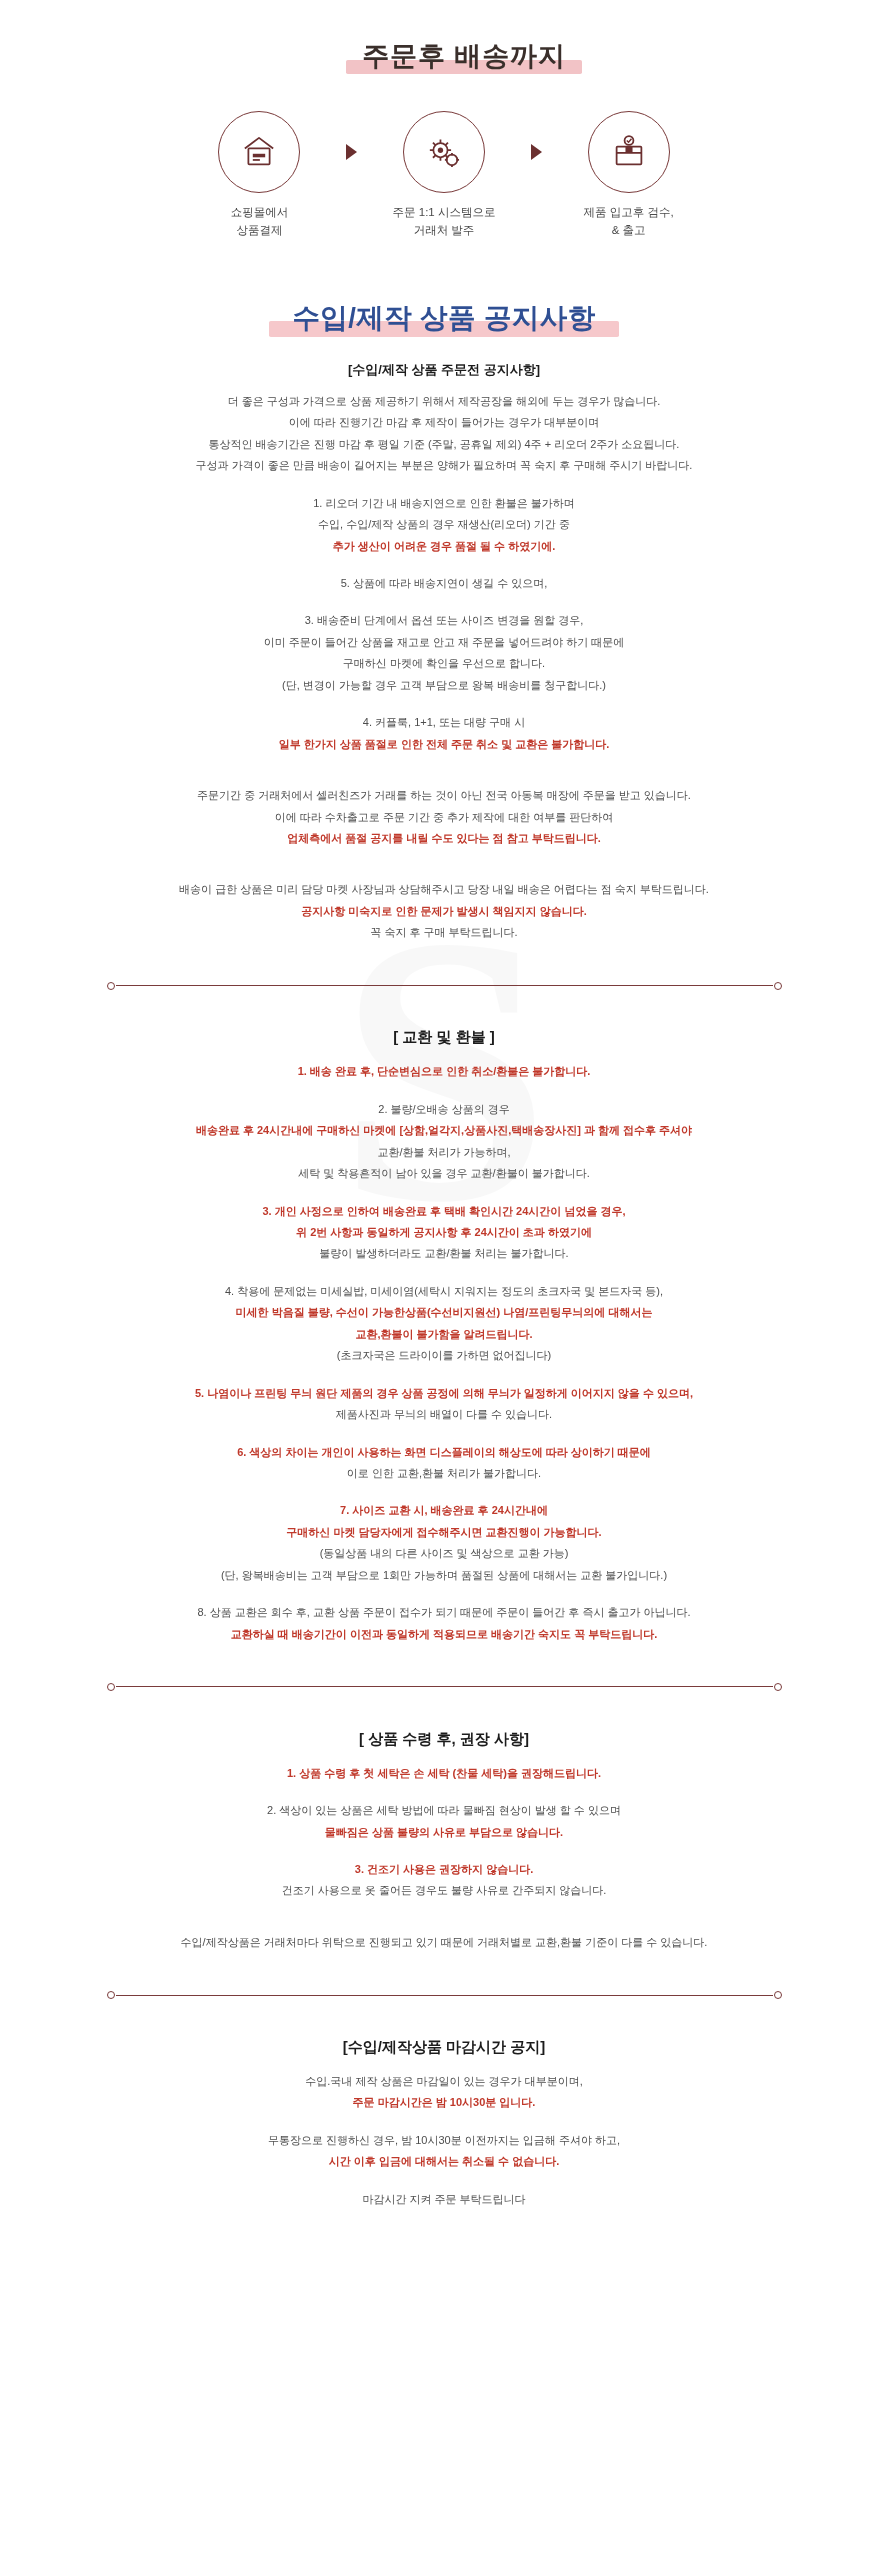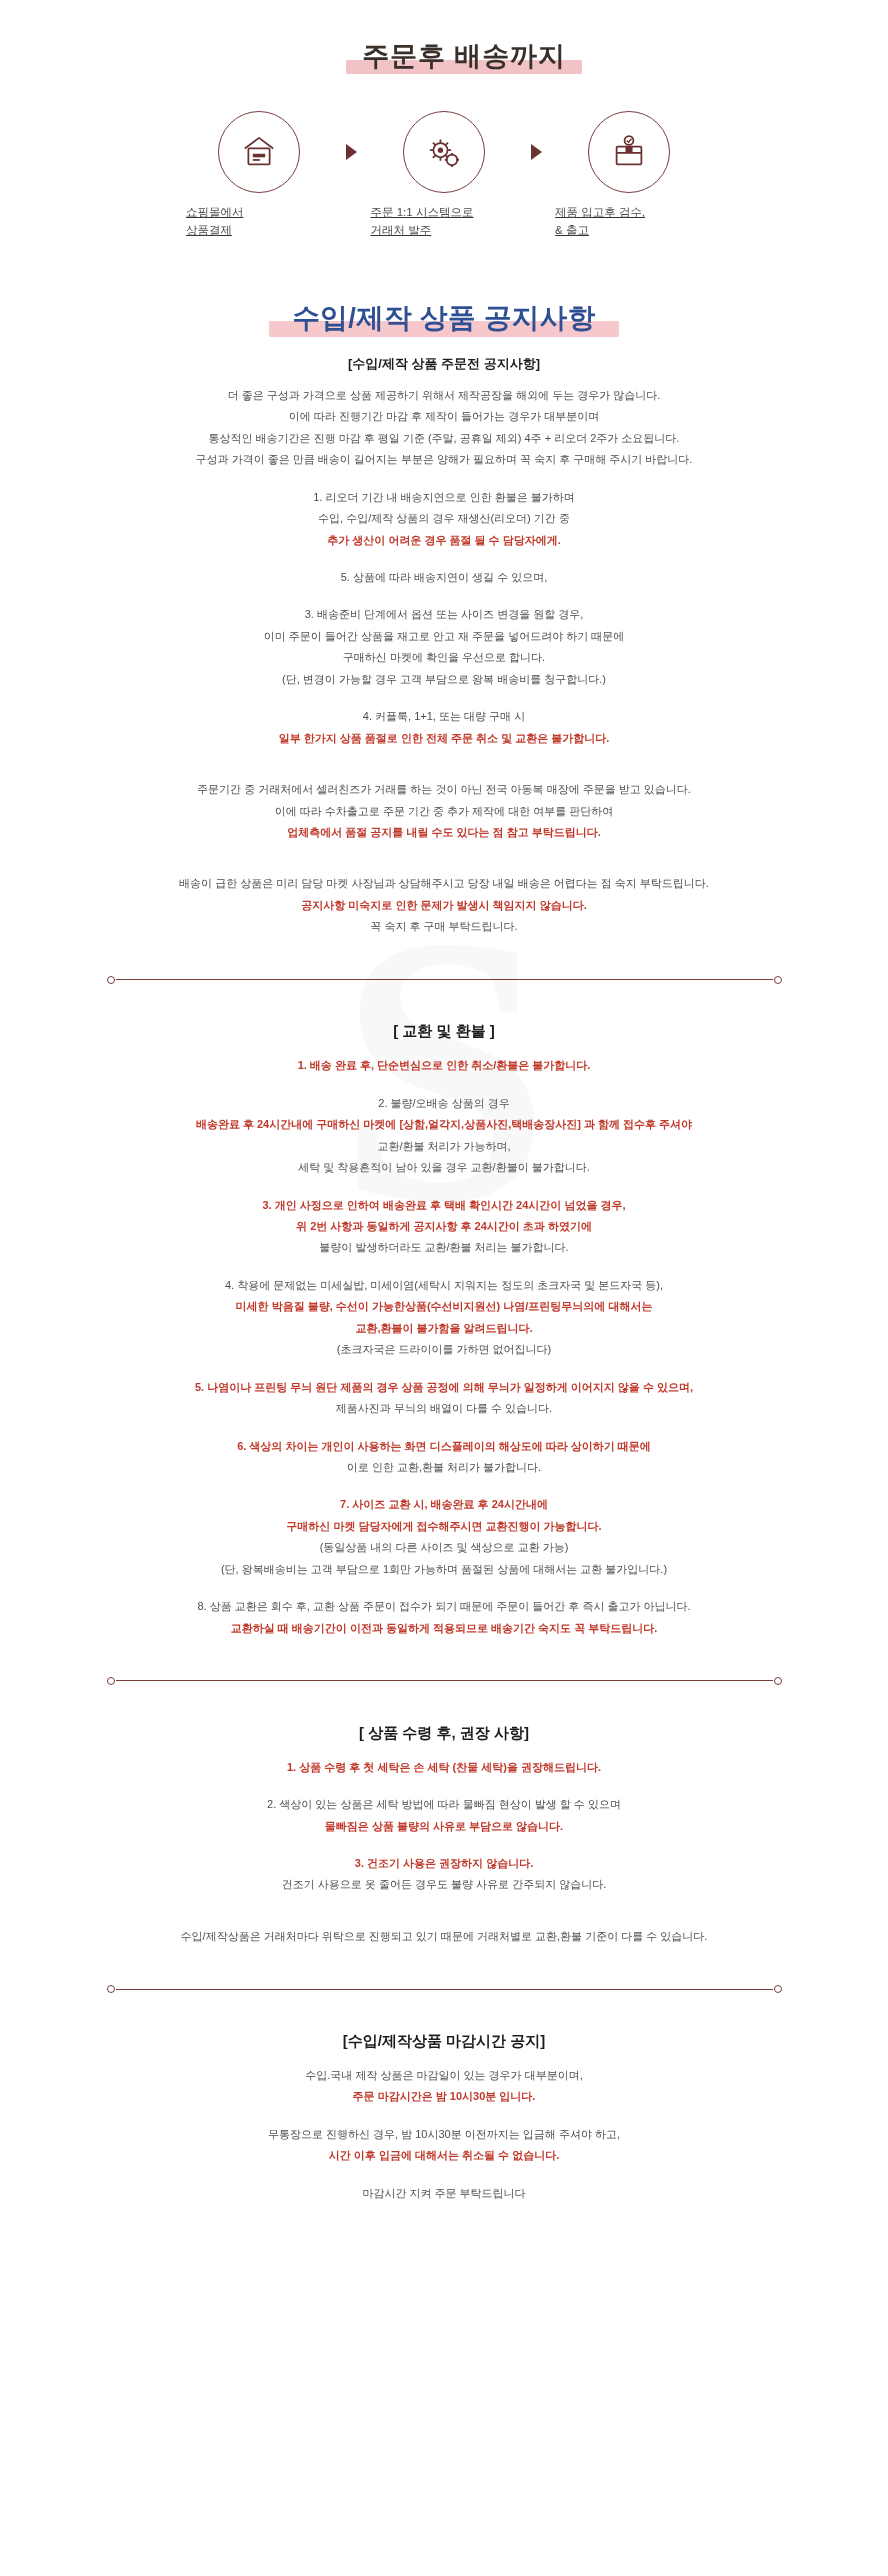--- a/index.html
+++ b/index.html
@@ -54,21 +54,21 @@
   
   .steps {
     margin-top: 36px;
     display: flex;
     justify-content: center;
     align-items: flex-start;
     gap: 5.3px;
   }
   .step {
     width: 147px;
-    text-decoration: underline;
+    text-align: center;
   }
   .step-circle {
     width: 82px;
     height: 82px;
     border: 1.8px solid #7a3b3b;
     border-radius: 50%;
     margin: 0 auto 10.7px auto;
     display: flex;
     align-items: center;
     justify-content: center;
@@ -135,21 +135,21 @@
   }
 
   
   .content {
     position: relative;
     z-index: 2;
     margin: 0 auto;
     width: 675px;
     text-align: center;
   }
-  .blk { margin-top: 15px; }
+  .blk { margin-top: 21px; }
   .blk-head {
     font-size: 13px;
     font-weight: bold;
     color: #1c1c1c;
     margin-bottom: 12.4px;
   }
   .ln {
     font-size: 11px;
     line-height: 1.95;
     color: #4d4d4d;
@@ -268,21 +268,21 @@
   <div class="content" id="content-root">
       <div class="blk">
         <div class="blk-head">[수입/제작 상품 주문전 공지사항]</div>
         <div class="ln">더 좋은 구성과 가격으로 상품 제공하기 위해서 제작공장을 해외에 두는 경우가 많습니다.</div>
         <div class="ln">이에 따라 진행기간 마감 후 제작이 들어가는 경우가 대부분이며</div>
         <div class="ln">통상적인 배송기간은 진행 마감 후 평일 기준 (주말, 공휴일 제외) 4주 + 리오더 2주가 소요됩니다.</div>
         <div class="ln">구성과 가격이 좋은 만큼 배송이 길어지는 부분은 양해가 필요하며 꼭 숙지 후 구매해 주시기 바랍니다.</div>
         <div class="gap"></div>
         <div class="ln">1. 리오더 기간 내 배송지연으로 인한 환불은 불가하며</div>
         <div class="ln">수입, 수입/제작 상품의 경우 재생산(리오더) 기간 중</div>
-        <div class="ln redb">추가 생산이 어려운 경우 품절 될 수 담당자에게.</div>
+        <div class="ln redb">추가 생산이 어려운 경우 품절 될 수 하였기에.</div>
         <div class="gap"></div>
         <div class="ln">5. 상품에 따라 배송지연이 생길 수 있으며,</div>
         <div class="gap"></div>
         <div class="ln">3. 배송준비 단계에서 옵션 또는 사이즈 변경을 원할 경우,</div>
         <div class="ln">이미 주문이 들어간 상품을 재고로 안고 재 주문을 넣어드려야 하기 때문에</div>
         <div class="ln">구매하신 마켓에 확인을 우선으로 합니다.</div>
         <div class="ln">(단, 변경이 가능할 경우 고객 부담으로 왕복 배송비를 청구합니다.)</div>
         <div class="gap"></div>
         <div class="ln">4. 커플룩, 1+1, 또는 대량 구매 시</div>
         <div class="ln redb">일부 한가지 상품 품절로 인한 전체 주문 취소 및 교환은 불가합니다.</div>

